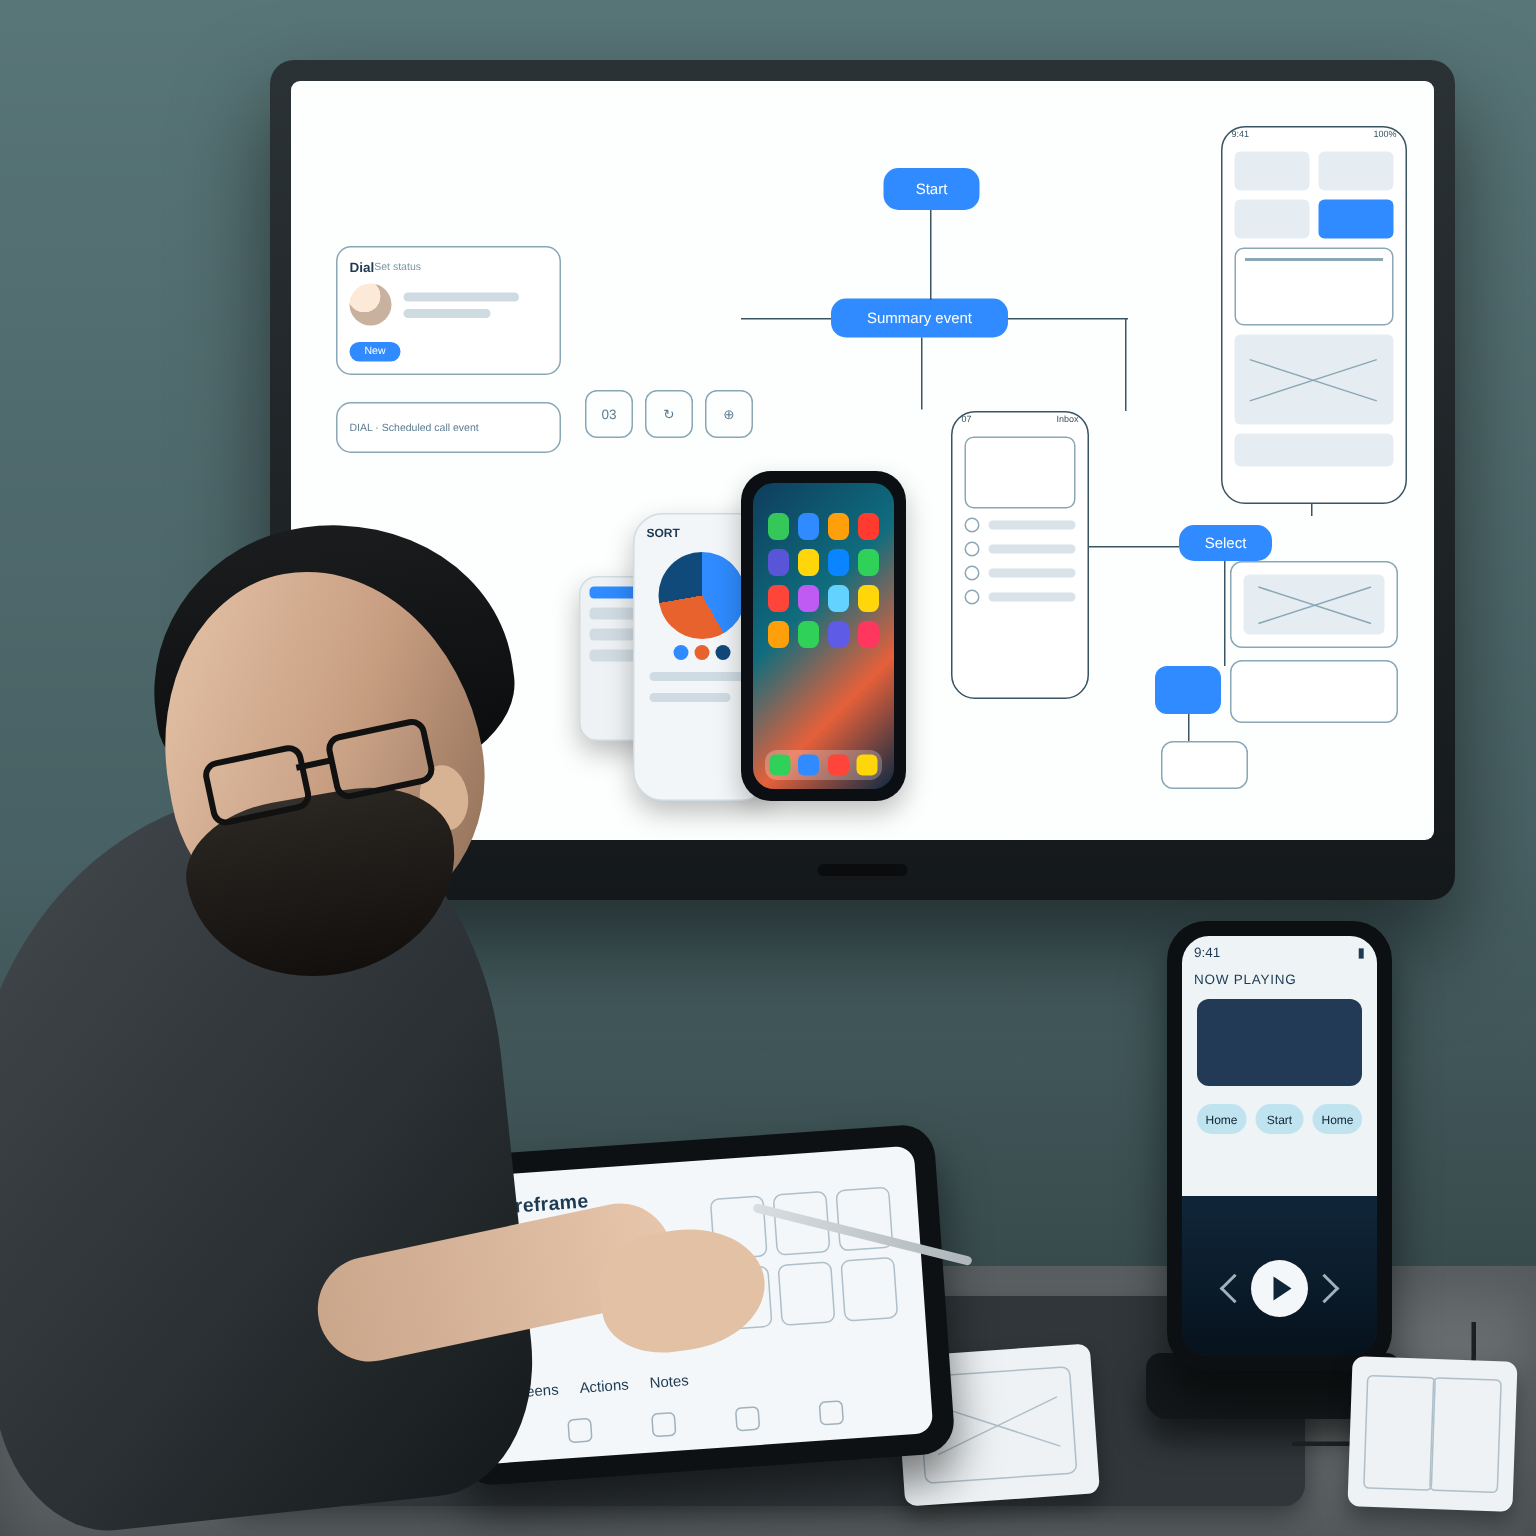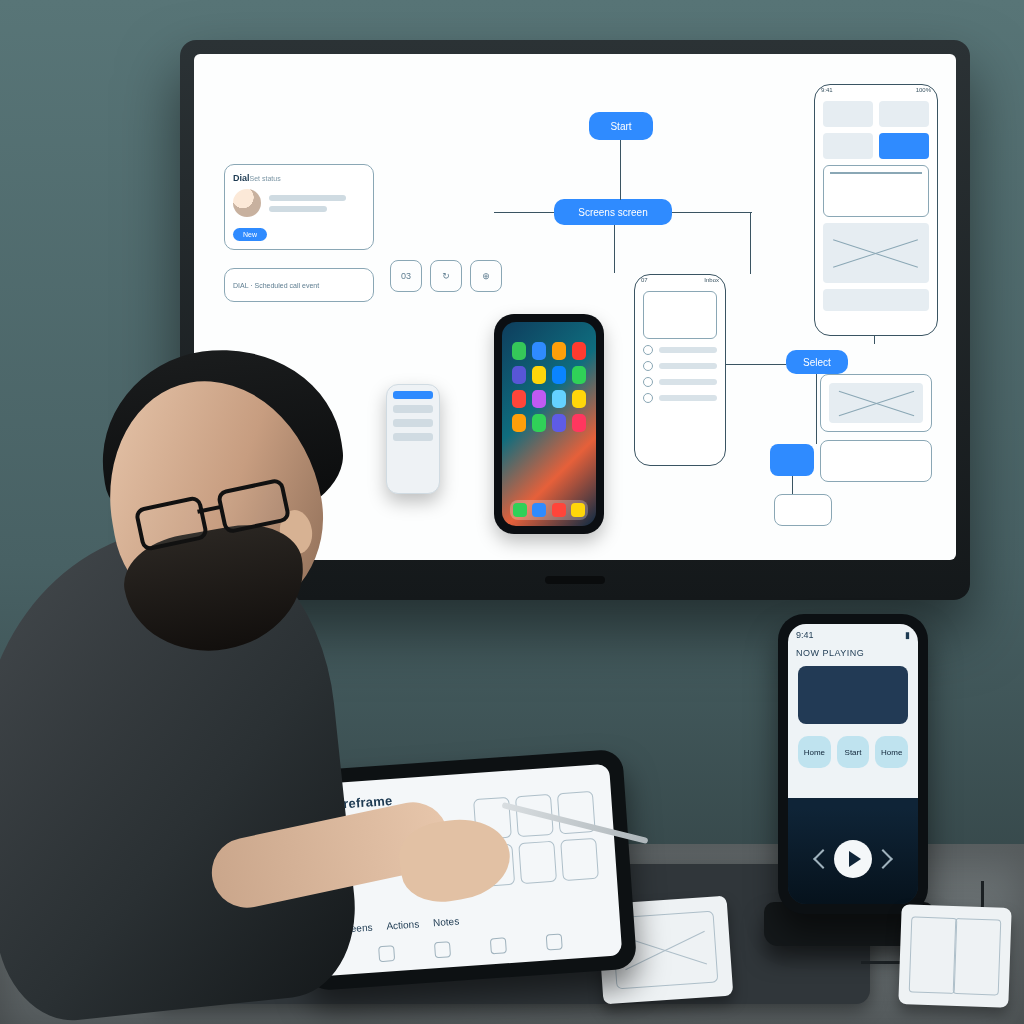--- a/index.html
+++ b/index.html
@@ -109,21 +109,21 @@
   .tablet .navdots{position:absolute;left:0;right:0;bottom:10px;display:flex;justify-content:center;gap:40px;}
   .tablet .navdots span{width:14px;height:14px;border:1.5px solid #9fb2bd;border-radius:4px;}
 
   
   .deskphone{position:absolute;right:96px;bottom:110px;width:150px;height:300px;border-radius:26px;background:#0c1013;padding:10px;box-sizing:border-box;box-shadow:0 20px 30px rgba(0,0,0,.5);}
   .deskphone .dsc{width:100%;height:100%;border-radius:18px;background:linear-gradient(180deg,#eef3f6 0 62%,#0f2437 62% 100%);position:relative;overflow:hidden;}
   .deskphone .status{display:flex;justify-content:space-between;font-size:9px;color:#1d3a52;padding:6px 8px;}
   .deskphone .title{font-size:9px;letter-spacing:.5px;color:#1d3a52;padding:2px 8px;}
   .deskphone .bigcard{margin:6px 10px;height:58px;border-radius:8px;background:#223a55;}
   .deskphone .chips{display:flex;gap:6px;padding:6px 10px;}
-  .deskphone .chips span{flex:1;height:32px;border-radius:10px;background:#bfe3ef;font-size:8px;color:#0f2437;display:flex;align-items:center;justify-content:center;}
+  .deskphone .chips span{flex:1;height:20px;border-radius:10px;background:#bfe3ef;font-size:8px;color:#0f2437;display:flex;align-items:center;justify-content:center;}
   .deskphone .player{position:absolute;left:0;right:0;bottom:0;height:96px;background:linear-gradient(180deg,#0f2437,#06121c);}
   .deskphone .play{position:absolute;left:50%;bottom:26px;width:38px;height:38px;border-radius:50%;background:#f4f7f9;transform:translateX(-50%);}
   .deskphone .play::after{content:"";position:absolute;left:15px;top:11px;border-left:12px solid #0f2437;border-top:8px solid transparent;border-bottom:8px solid transparent;}
   .deskphone .pbtn{position:absolute;bottom:38px;width:12px;height:12px;}
   .deskphone .pbtn.l{left:28px;border-top:2px solid #9fb2bd;border-left:2px solid #9fb2bd;transform:rotate(-45deg);}
   .deskphone .pbtn.r{right:28px;border-top:2px solid #9fb2bd;border-right:2px solid #9fb2bd;transform:rotate(45deg);}
   .dock3d{position:absolute;right:90px;bottom:78px;width:170px;height:44px;background:#14181a;border-radius:10px 10px 14px 14px;box-shadow:0 14px 20px rgba(0,0,0,.5);}
   .cable{position:absolute;right:40px;bottom:60px;width:120px;height:80px;border:3px solid #1b2023;border-top:none;border-left:none;border-radius:0 0 60px 0;}
 
   
@@ -176,21 +176,21 @@
           </div>
         <div class="pill">
             <span>⊕</span>
           </div>
       </div>
 
       <div class="node blue n-start">
           <span>Start</span>
         </div>
       <div class="node blue n-branch">
-          <span>Screens screen</span>
+          <span>Summary event</span>
         </div>
       <div class="node blue n-step">
           <span>Select</span>
         </div>
       <div class="node blue n-final" style="border-radius:8px"></div>
 
       <div class="vline c1"></div>
       <div class="vline c2"></div>
       <div class="hline c3"></div>
       <div class="hline c4"></div>
@@ -249,20 +249,31 @@
               <div class="bar"></div>
             </div>
         </div>
       </div>
 
       <div class="mockup mini">
         <div class="row"></div>
           <div class="row"></div>
           <div class="row"></div>
           <div class="row"></div>
+      </div>
+      <div class="mockup dash">
+        <div class="hdr">SORT</div>
+        <div class="pie"></div>
+        <div class="legend">
+            <span style="background:#2f8bff"></span>
+            <span style="background:#e7622d"></span>
+            <span style="background:#104a7a"></span>
+          </div>
+        <div class="textline" style="margin:8px 10px"></div>
+        <div class="textline" style="margin:4px 10px;width:60%"></div>
       </div>
       <div class="mockup hero">
         <div class="disp">
           <div class="appgrid" id="appgrid">
               <div style="background: rgb(53, 199, 89);"></div>
               <div style="background: rgb(47, 139, 255);"></div>
               <div style="background: rgb(255, 159, 10);"></div>
               <div style="background: rgb(255, 59, 48);"></div>
               <div style="background: rgb(88, 86, 214);"></div>
               <div style="background: rgb(255, 214, 10);"></div>

